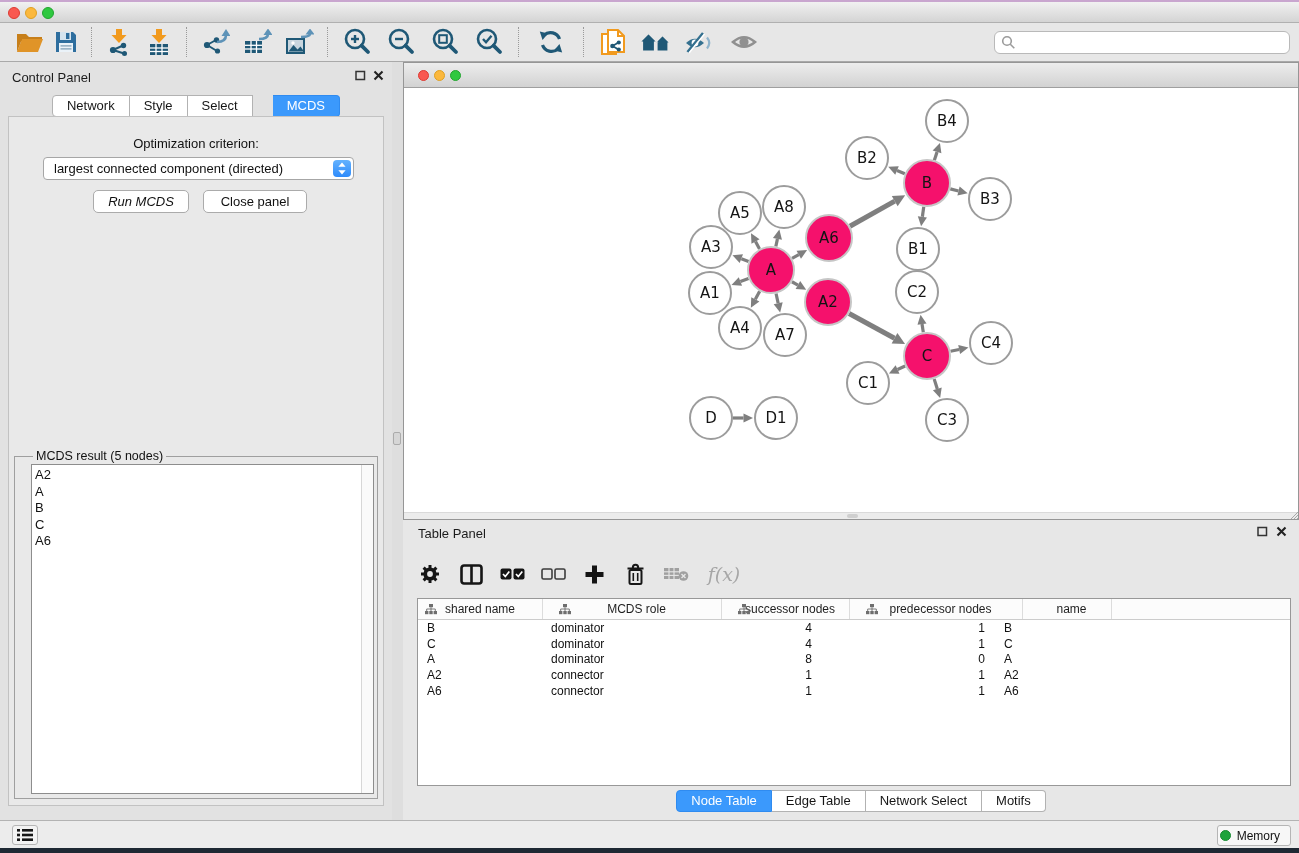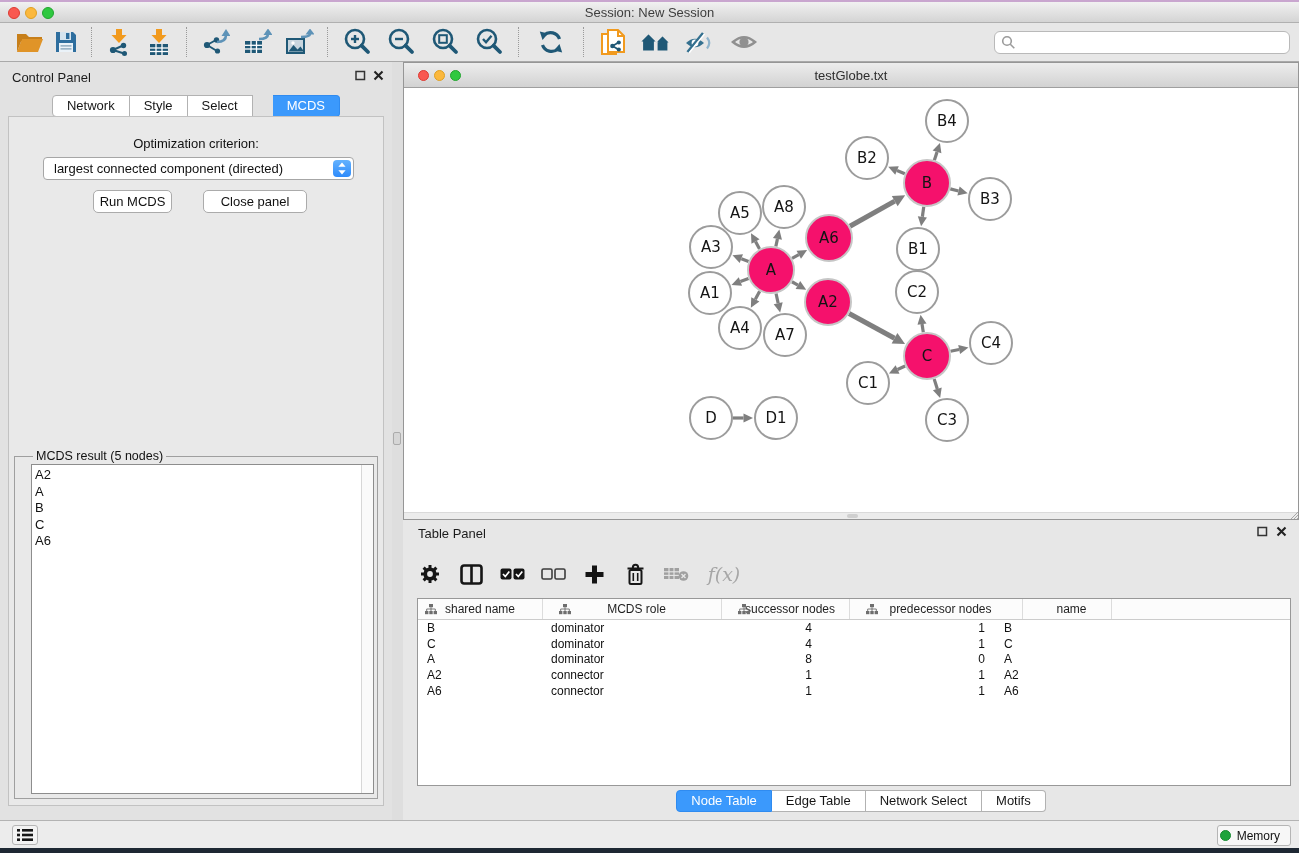--- a/index.html
+++ b/index.html
@@ -41,21 +41,21 @@
   .cp-content { position:absolute; top:54px; left:8px; width:376px; height:690px;
     background:#e9e9e9; border:1px solid #c2c2c2; }
   .opt-label { position:absolute; top:19px; width:100%; text-align:center; font-size:13px; color:#111; }
   .criterion { position:absolute; top:40px; left:34px; width:311px; height:23px; background:#fff;
     border:1px solid #a6a6a6; border-radius:4px; display:flex; align-items:center;
     padding-left:10px; font-size:13px; color:#111; }
   .stepper { position:absolute; right:2px; top:2px; width:18px; height:17px; border-radius:4px;
     background:linear-gradient(#64b2fe,#2e8bfb); display:flex; align-items:center; justify-content:center; }
   .cp-btn { position:absolute; top:73px; height:23px; background:#fff; border:1px solid #ababab;
     border-radius:5px; font-size:13px; color:#111; text-align:center; line-height:21px; cursor:default; }
-  .btn-run { left:84px; width:79px; }
+  .btn-run { left:84px; width:96px;font-style:italic; }
   .btn-close { left:194px; width:104px; }
   .result-group { position:absolute; top:332px; left:5px; width:364px; height:350px;
     border:1px solid #9f9f9f; padding:1px 3px 4px 16px; }
   .result-group legend { font-size:12.5px; color:#111; padding:0 3px; margin-left:2px; }
   .result-list { position:relative; width:100%; height:100%; background:#fff;
     border:1px solid #8d8d8d; font-size:13px; color:#111; padding:2px 16px 0 3px; overflow:hidden; }
   .result-item { line-height:16.5px; }
   .result-scrollbar { position:absolute; right:0; top:0; bottom:0; width:12px; background:#fafafa;
     border-left:1px solid #d7d7d7; }
 
@@ -114,21 +114,20 @@
 </head>
 <body>
 
 <div class="desktop-top"></div>
 <div class="desktop-bottom"></div>
 
 <div class="titlebar">
   <span class="traffic tl-red"></span>
   <span class="traffic tl-yellow"></span>
   <span class="traffic tl-green"></span>
-  <div class="title-text">Session: New Session</div>
 </div>
 
 <div class="toolbar">
   <span class="tb-icon" style="width:36px">
     <svg width="28" height="23" viewBox="0 0 28 23">
         <path d="M1 3 h9 l3 3 h13 v4 H1z" fill="#c77f1a"></path>
         <path d="M1 21 L6 8 h21 l-5 13z" fill="#e09428"></path>
         <path d="M1 3 v18 L6 8h-5z" fill="#c77f1a"></path>
       </svg>
   </span>
@@ -323,21 +322,20 @@
 
 <div class="v-splitter">
   <div class="v-thumb"></div>
 </div>
 
 <div class="net-window">
   <div class="net-titlebar">
     <span class="traffic tl-red"></span>
     <span class="traffic tl-yellow"></span>
     <span class="traffic tl-green"></span>
-    <div class="net-title">testGlobe.txt</div>
   </div>
   <div class="net-canvas">
     <svg width="894" height="424" viewBox="0 0 894 424">
         <g>
           <line x1="344.543265126549" y1="190.46729347687497" x2="336.4101618077982" y2="193.5338734167318" stroke="#7f7f7f" stroke-width="3.2"></line>
           <polygon points="327.5210375870572,196.88551041799482 334.7872638913972,189.22966589932037 338.03305972419923,197.83808093414325" fill="#7f7f7f"></polygon>
         </g>
         <g>
           <line x1="344.5900931847508" y1="173.40953572082114" x2="337.3467488123166" y2="170.6329203780547" stroke="#7f7f7f" stroke-width="3.2"></line>
           <polygon points="328.47616069794714,167.2325282675464 338.9932544658259,166.3376882384653 335.7002431588073,174.92815251764412" fill="#7f7f7f"></polygon>

